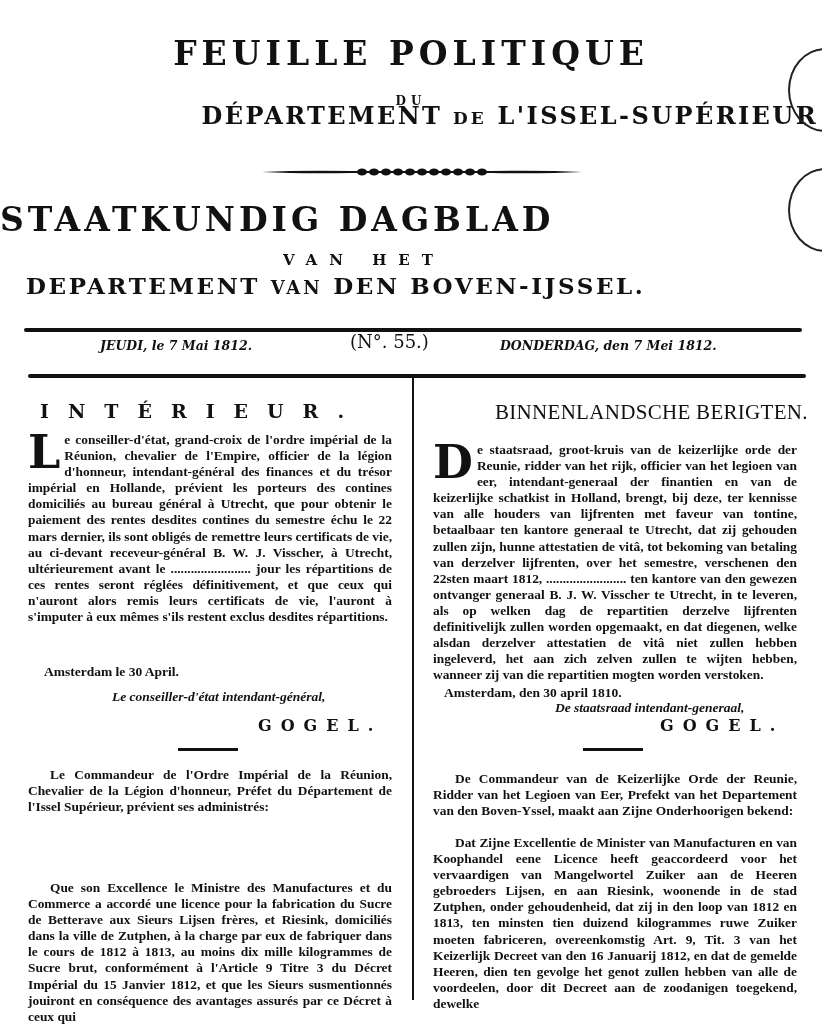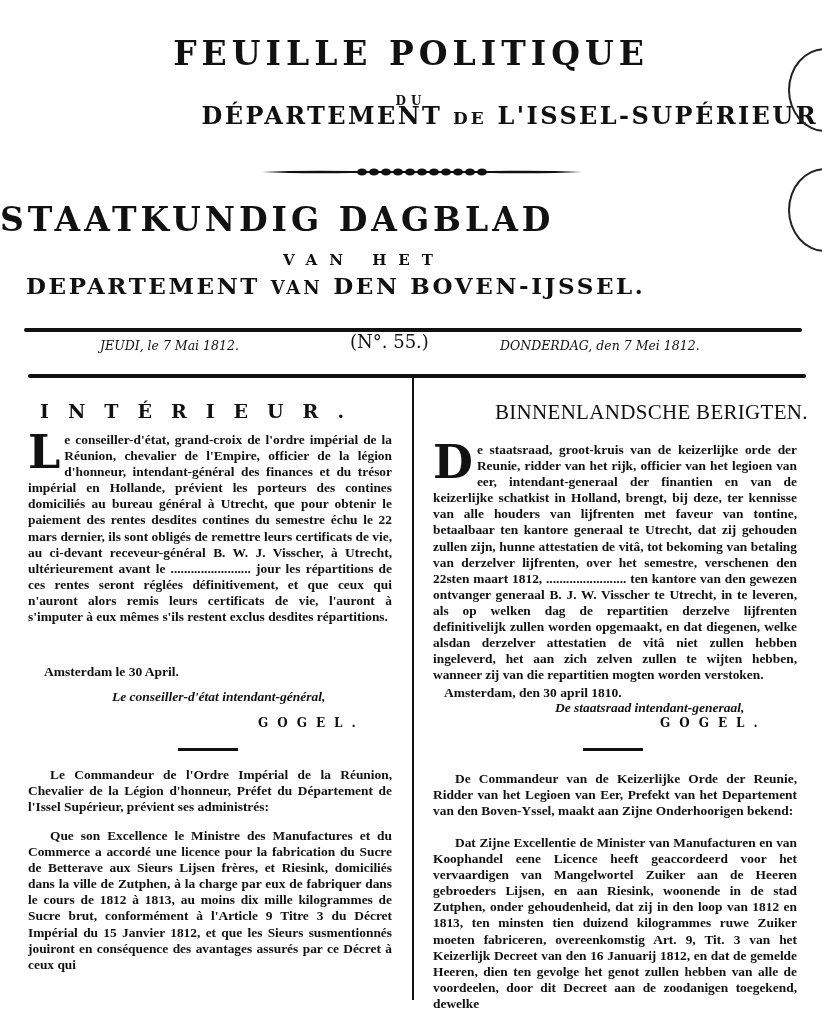--- a/index.html
+++ b/index.html
@@ -38,21 +38,21 @@
     left: 26px; width: 790px; top: 274px; white-space: nowrap;
     font-weight: bold; font-size: 23px; letter-spacing: 2.6px; line-height: 1;
   }
   .dept-nl .small { font-size: 18px; letter-spacing: 3px; }
 
   .rule { background: #111; }
   .rule-top { left: 24px; top: 328px; width: 778px; height: 4px; border-radius: 2px; }
   .rule-bot { left: 28px; top: 374px; width: 778px; height: 4px; border-radius: 2px; }
   .col-divider { left: 412px; top: 376px; width: 2px; height: 624px; }
 
-  .dateline { top: 338px; font-style: italic; font-weight: normal; font-size: 12.5px; white-space: nowrap; text-align: right; }
+  .dateline { top: 338px; font-style: italic; font-weight: bold; font-size: 12.5px; white-space: nowrap; text-align: right; }
   .date-fr { left: 100px; }
   .date-nl { left: 500px; }
   .issue-no { left: 350px; top: 331px; font-size: 18px; white-space: nowrap; line-height: 1.2; }
 
   
   .stamp {
     border: 2px solid #222; border-radius: 50%;
     width: 80px; height: 80px;
   }
   .stamp1 { left: 788px; top: 48px; width: 70px; height: 80px; }
@@ -70,21 +70,21 @@
   .col-left { left: 28px; width: 364px; }
   .col-right { left: 433px; width: 364px; }
   .para p { margin: 0; }
   .dropcap {
     float: left; font-family: "DejaVu Serif", serif; font-weight: bold;
     font-size: 46px; line-height: 36px; margin: 2px 4px 0 0; padding: 0;
   }
   .indent { text-indent: 22px; }
   .place-date { font-family: "Liberation Serif", serif; font-weight: bold; font-size: 13.5px; }
   .signer-title { font-family: "Liberation Serif", serif; font-style: italic; font-weight: bold; font-size: 13.5px; }
-  .signer { font-family: "DejaVu Serif", serif; font-weight: bold; font-size: 12px; letter-spacing: 9px; }
+  .signer { font-family: "DejaVu Serif", serif; font-weight: bold; font-size: 16px; letter-spacing: 9px; }
   .short-rule { height: 3px; background: #111; }
 </style>
 </head>
 <body>
 
 <div class="abs title-fr">FEUILLE POLITIQUE</div>
 <div class="abs du">DU</div>
 <div class="abs dept-fr">
   <span>DÉPARTEMENT</span>
   <span class="small">DE</span>
@@ -134,21 +134,21 @@
   </p>
 </div>
 <div class="abs place-date" style="left:44px; top:664px;">Amsterdam le 30 April.</div>
 <div class="abs signer-title" style="left:112px; top:689px;">Le conseiller-d'état intendant-général,</div>
 <div class="abs signer" style="left:258px; top:716px;">GOGEL.</div>
 <div class="abs short-rule" style="left:178px; top:748px; width:60px;"></div>
 
 <div class="abs col col-left para" style="top:767px;">
   <p class="indent">Le Commandeur de l'Ordre Impérial de la Réunion, Chevalier de la Légion d'honneur, Préfet du Département de l'Issel Supérieur, prévient ses administrés:</p>
 </div>
-<div class="abs col col-left para" style="top:828px;">
+<div class="abs col col-left para" style="top:880px;">
   <p class="indent">Que son Excellence le Ministre des Manufactures et du Commerce a accordé une licence pour la fabrication du Sucre de Betterave aux Sieurs Lijsen frères, et Riesink, domiciliés dans la ville de Zutphen, à la charge par eux de fabriquer dans le cours de 1812 à 1813, au moins dix mille kilogrammes de Sucre brut, conformément à l'Article 9 Titre 3 du Décret Impérial du 15 Janvier 1812, et que les Sieurs susmentionnés jouiront en conséquence des avantages assurés par ce Décret à ceux qui</p>
 </div>
 
 <div class="abs sec-nl">BINNENLANDSCHE BERIGTEN.</div>
 
 <div class="abs col col-right para" style="top:442px;">
   <p>
     <span class="dropcap">D</span><span>e staatsraad, groot-kruis van de keizerlijke orde der Reunie, ridder van het rijk, officier van het legioen van eer, intendant-generaal der finantien en van de keizerlijke schatkist in Holland, brengt, bij deze, ter kennisse van alle houders van lijfrenten met faveur van tontine, betaalbaar ten kantore generaal te Utrecht, dat zij gehouden zullen zijn, hunne attestatien de vitâ, tot bekoming van betaling van derzelver lijfrenten, over het semestre, verschenen den 22sten maart 1812, ........................ ten kantore van den gewezen ontvanger generaal B. J. W. Visscher te Utrecht, in te leveren, als op welken dag de repartitien derzelve lijfrenten definitivelijk zullen worden opgemaakt, en dat diegenen, welke alsdan derzelver attestatien de vitâ niet zullen hebben ingeleverd, het aan zich zelven zullen te wijten hebben, wanneer zij van die repartitien mogten worden verstoken.</span>
   </p>
 </div>

